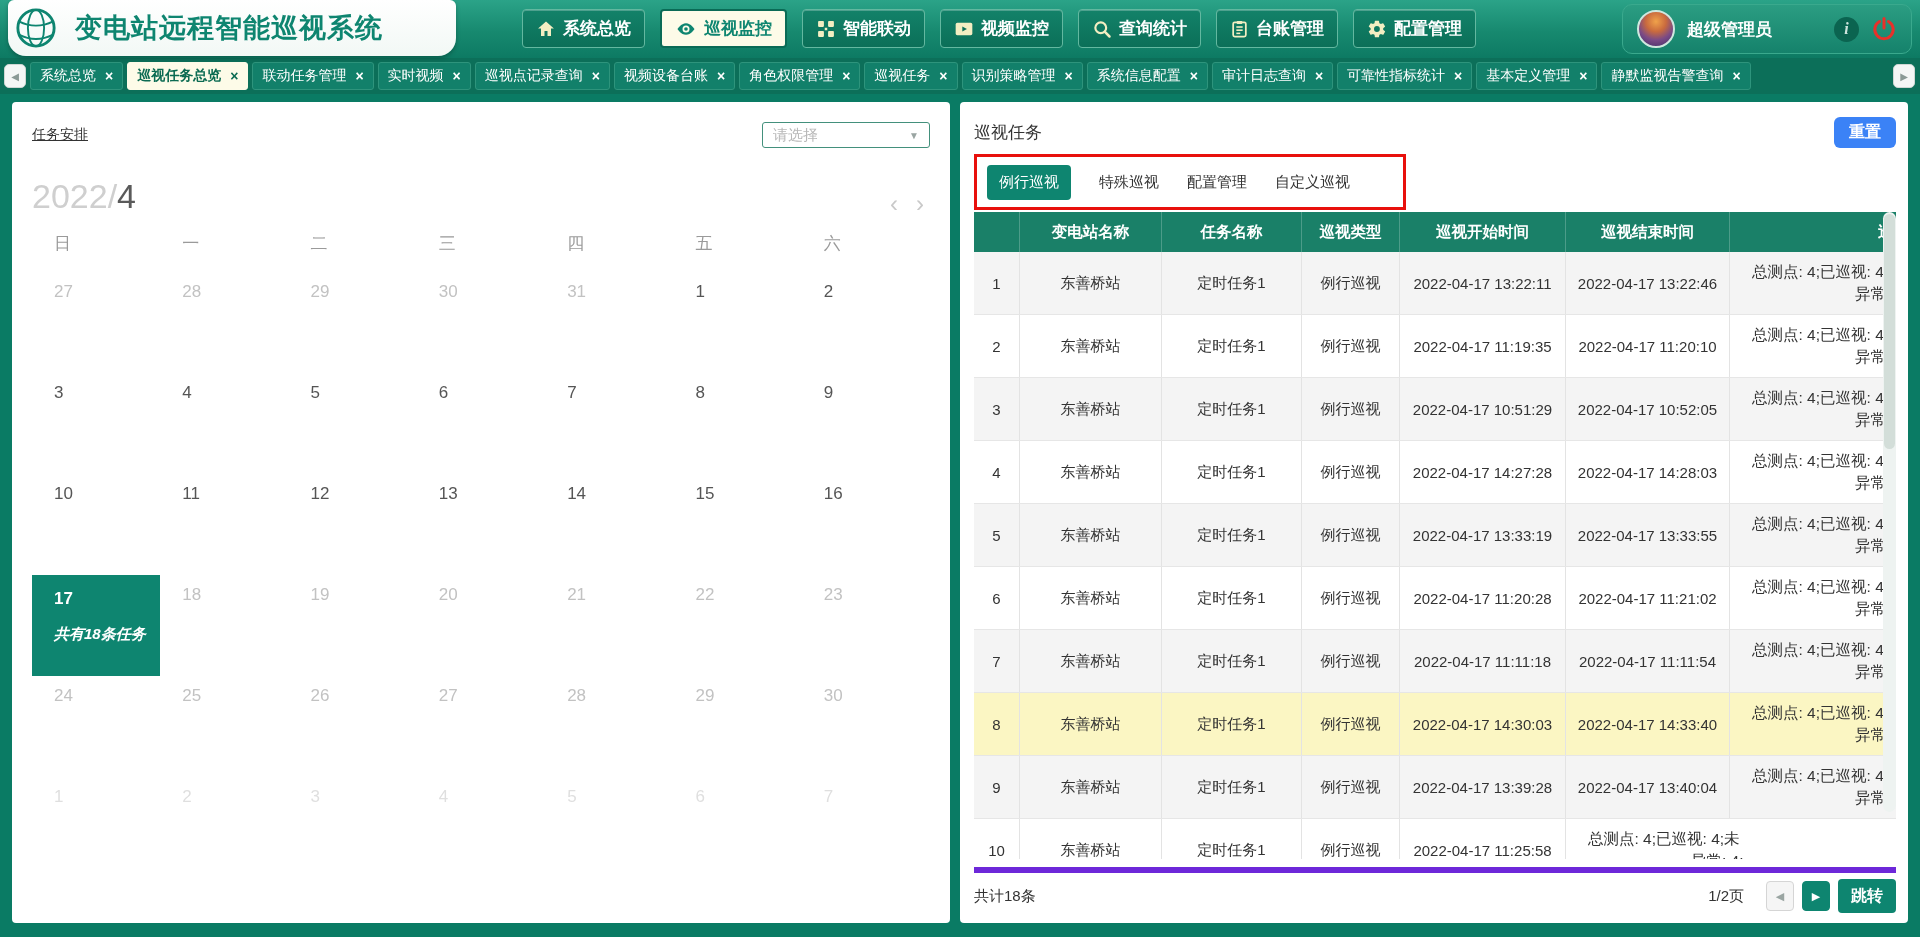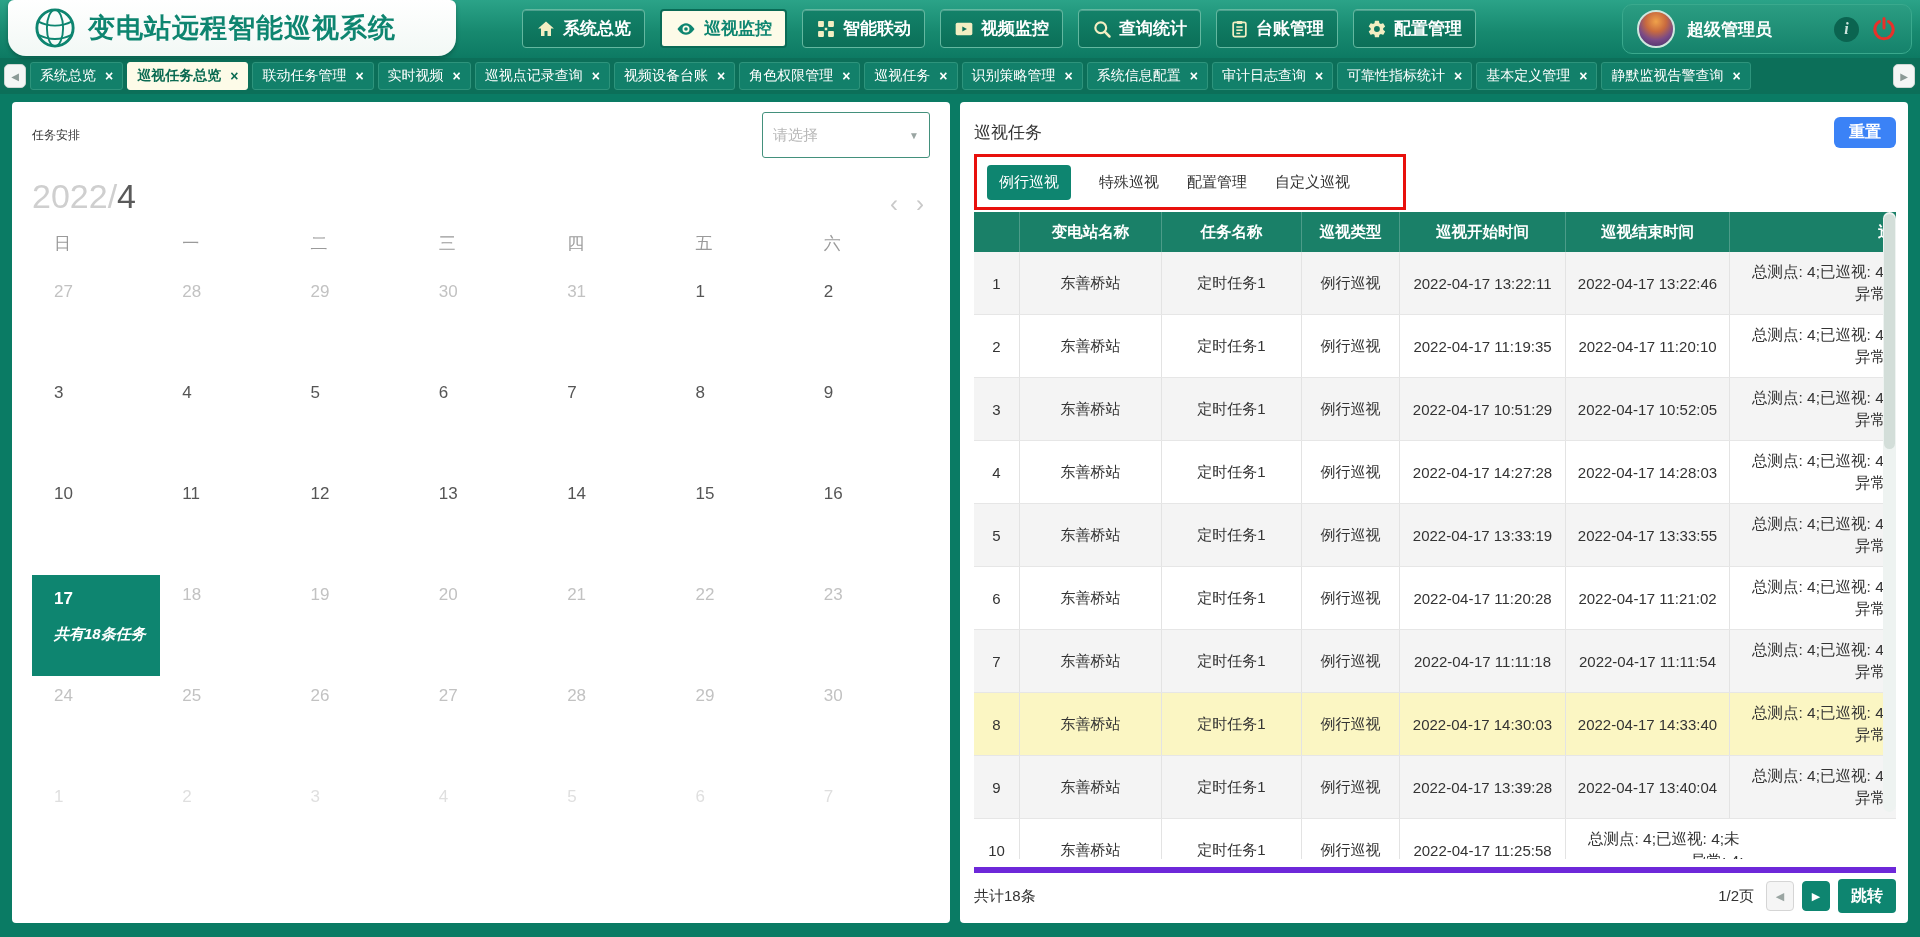--- a/index.html
+++ b/index.html
@@ -4,21 +4,21 @@
 <style>
   * { margin:0; padding:0; box-sizing:border-box; }
   html,body { width:1920px; height:937px; overflow:hidden; }
   body { font-family:"Liberation Sans","DejaVu Sans",sans-serif; background:#0a7b64; position:relative; color:#333; }
 
   
   .hdr { height:58px; background:linear-gradient(180deg,#2ba388 0%,#17896f 55%,#0d7a63 100%); position:relative; }
   .logo-card { position:absolute; left:8px; top:0; width:448px; height:56px;
     background:linear-gradient(180deg,#ffffff 0%,#f2f8f5 100%);
     border-radius:6px 6px 18px 18px; box-shadow:0 2px 4px rgba(0,0,0,.25);
-    display:flex; align-items:center; gap:12px; padding-left:26px; z-index:5; }
+    display:flex; align-items:center; gap:18px; padding-left:7px; z-index:5; }
   .logo-glb { width:42px; height:42px; flex:none; }
   .app-title { font-size:27px; font-weight:bold; color:#0e8570; letter-spacing:1px; white-space:nowrap; }
 
   .main-nav { position:absolute; left:522px; top:9px; display:flex; gap:15px; }
   .nav-btn { height:39px; padding:0 13px; display:flex; align-items:center; gap:7px;
     background:linear-gradient(180deg,#138269 0%,#0b6f58 100%);
     border:1px solid #63b8a0; border-radius:4px; color:#fff; font-size:17px; font-weight:bold;
     box-shadow:inset 0 1px 0 rgba(255,255,255,.25); cursor:pointer; white-space:nowrap; }
   .nav-btn .icn { display:flex; color:#f3eec2; }
   .nav-btn.active { background:#fdfbe8; color:#0e8570; border:2px solid #0a6b56; box-shadow:none; }
@@ -46,22 +46,22 @@
   .tab .x { font-size:14px; font-weight:bold; line-height:1; cursor:pointer; }
   .tab.active { background:#fdfbe8; color:#0b6b52; font-weight:bold; border-color:#fdfbe8; }
 
   
   .main { position:absolute; top:94px; left:0; right:0; bottom:0; display:flex; gap:10px; padding:8px 12px 14px 12px; }
   .panel { background:#fff; border-radius:4px; }
 
   
   .left-panel { width:938px; flex:none; padding:14px 20px; display:flex; flex-direction:column; }
   .lp-head { display:flex; justify-content:space-between; align-items:center; height:38px; }
-  .lp-title { font-size:12px; color:#333; }
-  .selbox { width:168px; height:46px; border:1px solid #43907c; border-radius:3px; display:flex;
+  .lp-title { font-size:14px; color:#333;text-decoration:underline; }
+  .selbox { width:168px; height:26px; border:1px solid #43907c; border-radius:3px; display:flex;
     align-items:center; justify-content:space-between; padding:0 10px; cursor:pointer; background:#fff; }
   .selbox .ph { color:#b8b8b8; font-size:15px; }
   .selbox .caret { color:#9aa5a2; font-size:10px; }
 
   .cal-title-row { display:flex; justify-content:space-between; align-items:flex-end; margin-top:14px; height:48px; }
   .cal-ym { font-size:34px; }
   .cal-ym .yr { color:#cfcfcf; }
   .cal-ym .mo { color:#5a5a5a; }
   .cal-nav { display:flex; gap:18px; color:#c9c9c9; font-size:24px; padding-right:6px; }
   .cal-nav span { cursor:pointer; line-height:1; }
@@ -105,21 +105,21 @@
   .t-row .tc.c6 { display:block; padding-top:9px; line-height:22px; font-size:15.5px; }
   .t-row .tc.c6 .l1 { padding-left:22px; white-space:nowrap; }
   .t-row .tc.c6 .l2 { padding-left:125px; white-space:nowrap; }
 
   .vscroll { position:absolute; right:0; top:0; width:13px; height:600px; background:#eef3f1; border-radius:7px; }
   .vthumb { position:absolute; top:2px; left:1px; width:11px; height:235px; background:#d3ded9; border-radius:6px; cursor:pointer; }
 
   .rp-foot { height:46px; border-top:6px solid #6d28d9; display:flex; justify-content:space-between; align-items:center; padding-top:6px; }
   .foot-total { font-size:15px; color:#333; }
   .foot-right { display:flex; align-items:center; gap:8px; }
-  .page-ind { font-size:15px; color:#333; margin-right:4px; }
+  .page-ind { font-size:15px; color:#333; margin-right:14px; }
   .pg-btn { width:28px; height:30px; border-radius:4px; display:flex; align-items:center; justify-content:center;
     font-size:11px; cursor:pointer; border:1px solid #d5d5d5; background:#f5f5f5; color:#9aa5a2; }
   .pg-btn.next { background:#0e8570; border-color:#0e8570; color:#fff; }
   .jump-btn { width:58px; height:34px; background:#0e8570; color:#fff; border:none; border-radius:4px;
     font-size:16px; font-weight:bold; cursor:pointer; font-family:inherit; }
 </style>
 </head>
 <body>
 
 <div class="hdr">

